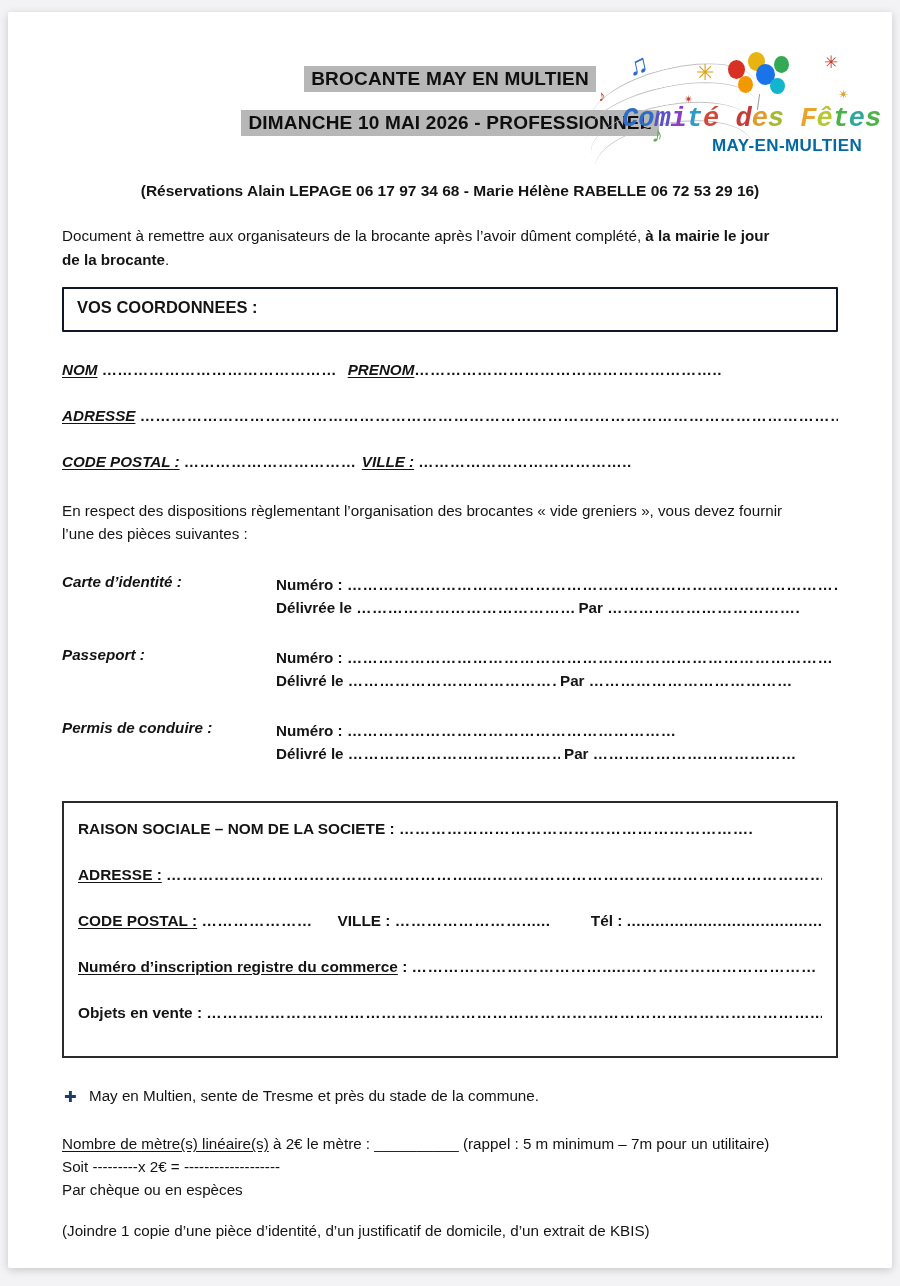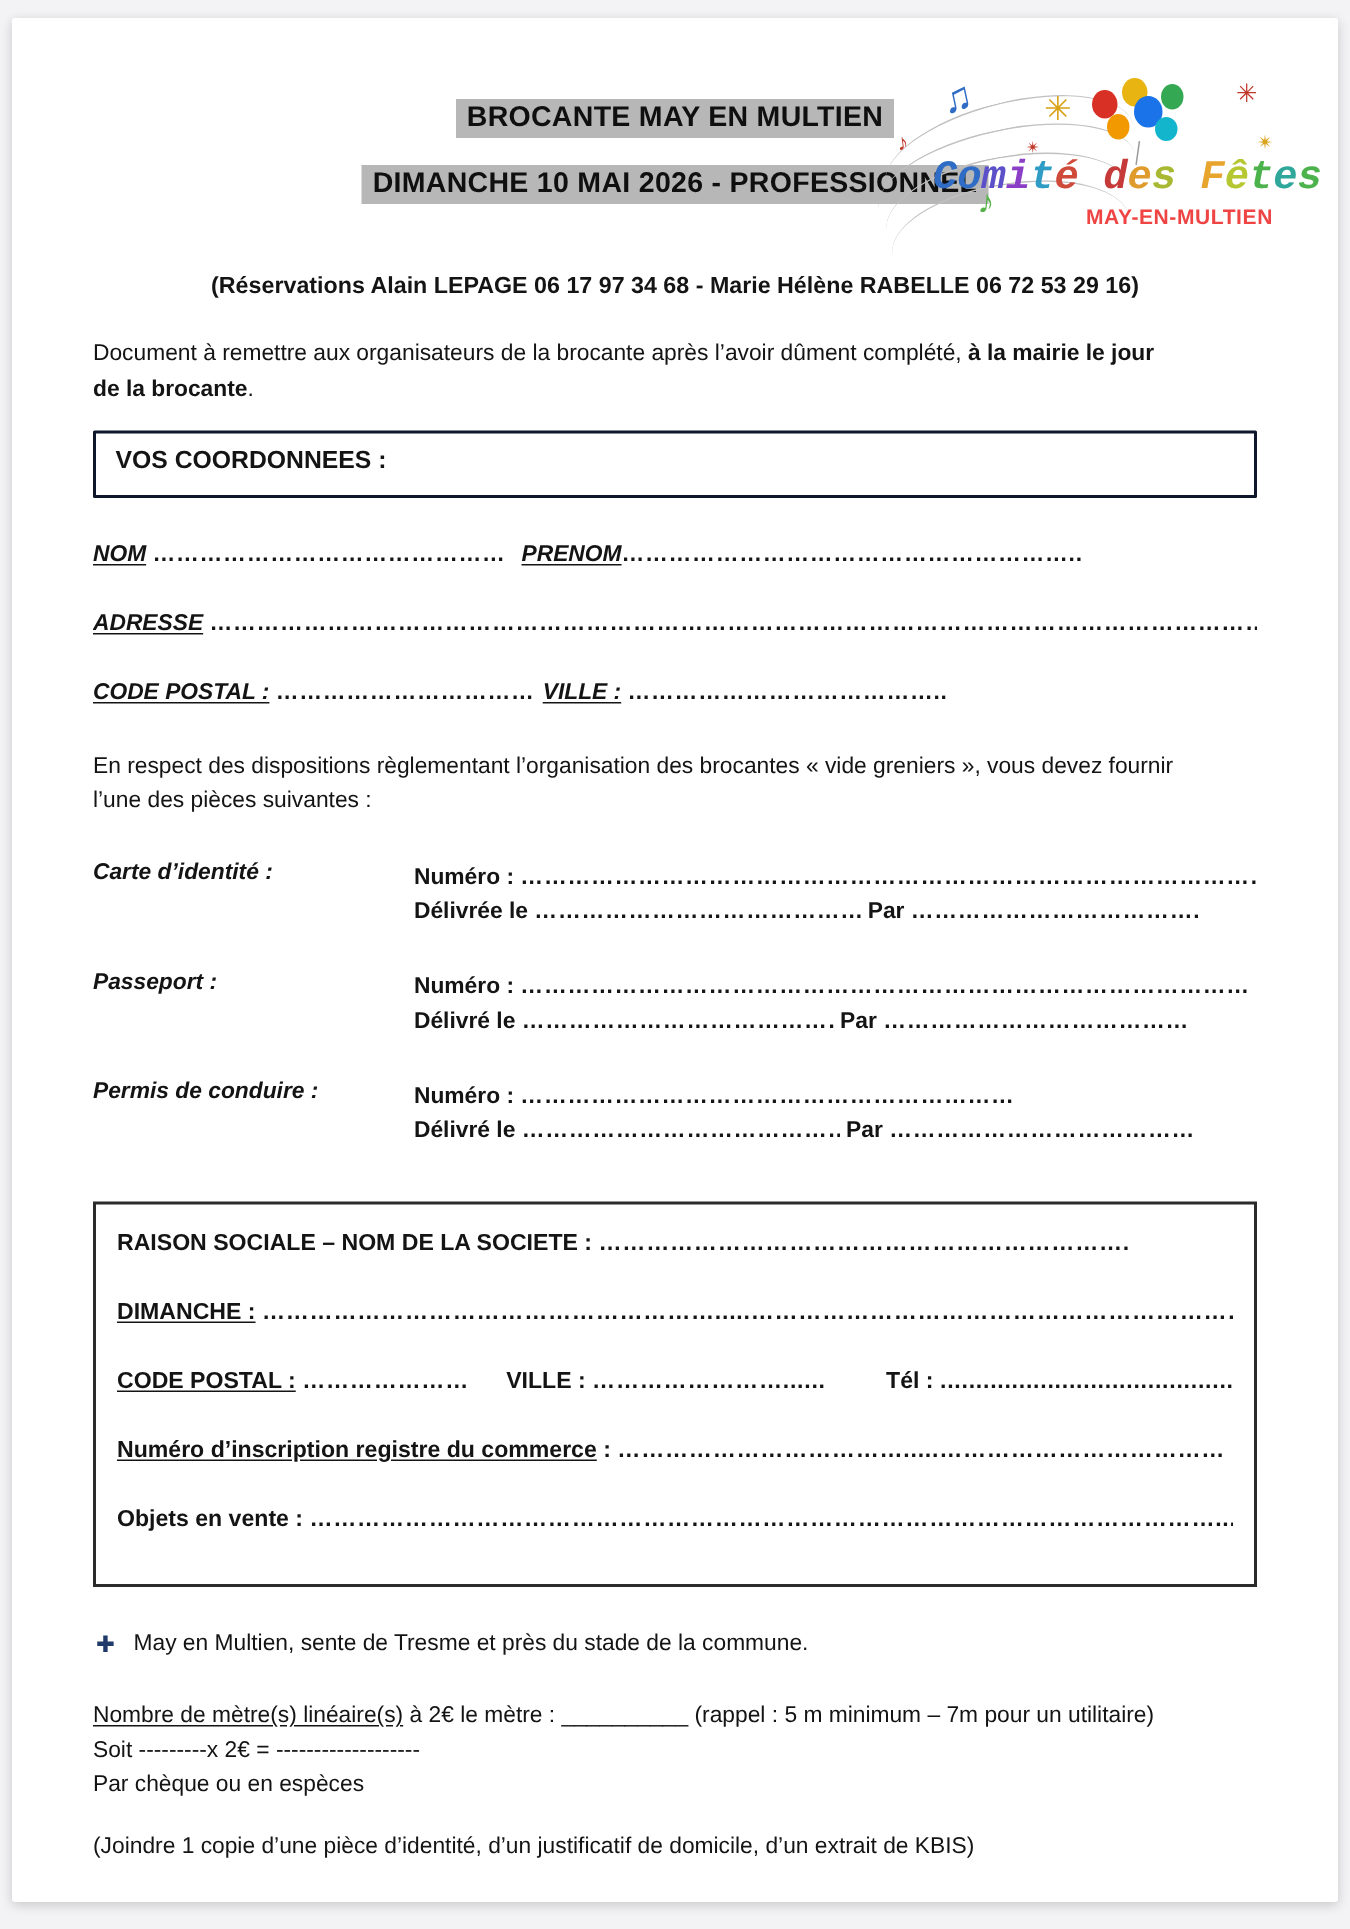--- a/index.html
+++ b/index.html
@@ -28,21 +28,21 @@
   .balloon{position:absolute;border-radius:50%;}
   .b1{left:156px;top:0px;width:17px;height:19px;background:#e8b411;}
   .b2{left:136px;top:8px;width:17px;height:19px;background:#d93025;}
   .b3{left:164px;top:12px;width:19px;height:21px;background:#1a73e8;}
   .b4{left:182px;top:4px;width:15px;height:17px;background:#34a853;}
   .b5{left:146px;top:24px;width:15px;height:17px;background:#f29900;}
   .b6{left:178px;top:26px;width:15px;height:16px;background:#12b5cb;}
   .bstring{position:absolute;left:166px;top:42px;width:1px;height:16px;background:#9a9a9a;transform:rotate(8deg);}
   .brand{position:absolute;left:30px;top:52px;font-family:Liberation Mono, monospace;
          font-style:italic;font-weight:bold;font-size:27px;white-space:nowrap;}
-  .brand-sub{position:absolute;left:132px;top:84px;font-weight:bold;font-size:14px;letter-spacing:.4px;color:#ef4444;}
+  .brand-sub{position:absolute;left:120px;top:84px;font-weight:bold;font-size:17px;letter-spacing:.4px;color:#0369a1;}
   
   .resv{text-align:center;font-weight:bold;font-size:15.5px;margin-top:20px;}
   .intro{margin-top:24px;font-size:15.2px;line-height:1.55;}
   
   .box1{margin-top:16px;border:2px solid #0f172a;border-radius:1px;padding:9px 13px 13px;font-weight:bold;font-size:16.5px;}
   
   .fline{font-size:15.2px;font-weight:bold;margin-top:29px;white-space:nowrap;overflow:hidden;}
   .lbl1{font-style:italic;text-decoration:underline;text-underline-offset:2px;}
   .dots{font-weight:bold;letter-spacing:.5px;}
   .dotsw{display:inline-block;overflow:hidden;white-space:nowrap;vertical-align:bottom;}
@@ -163,21 +163,21 @@
       <div><span>Délivré le</span> <span class="dots dotsw w-del3">………………………………………………….</span> <span>Par</span> <span class="dots">…………………………………</span></div>
     </div>
   </div>
 
   <div class="box2">
     <div class="bline">
       <span>RAISON SOCIALE – NOM DE LA SOCIETE :</span>
       <span class="dots">………………………………………………………….</span>
     </div>
     <div class="bline">
-      <span class="lbl2u">DIMANCHE :</span>
+      <span class="lbl2u">ADRESSE :</span>
       <span class="dots">………………………………………………….....……………………………………………………………………….....</span>
     </div>
     <div class="bline">
       <span class="lbl2u">CODE POSTAL :</span>
       <span class="dots dotsw w-cps">…………………</span><span>VILLE :</span>
       <span class="dots dotsw w-vils">……………………......</span><span>Tél :</span>
       <span class="dots">.......................................................</span>
     </div>
     <div class="bline">
       <span class="lbl2u">Numéro d’inscription registre du commerce</span><span> : </span><span class="dots">……………………………….....………………………………</span>

